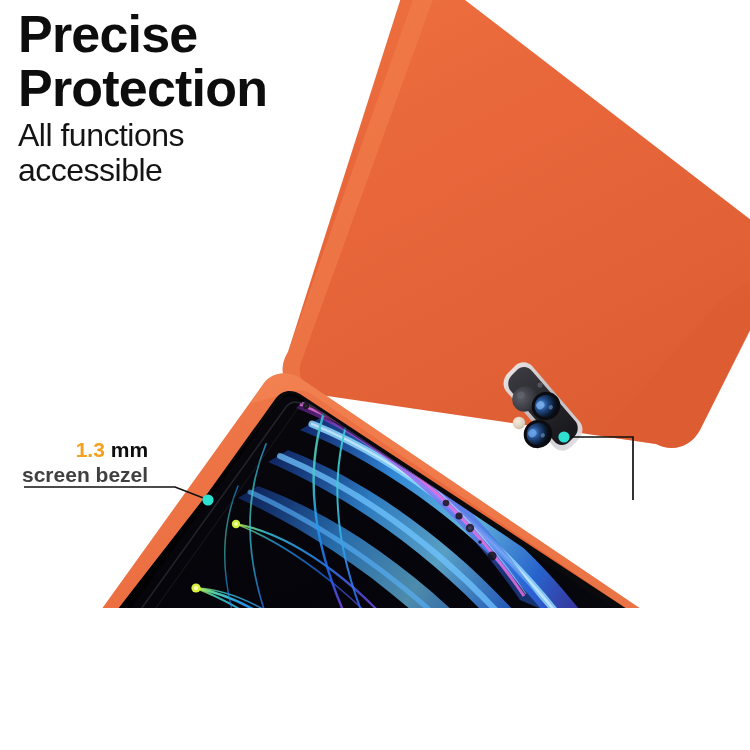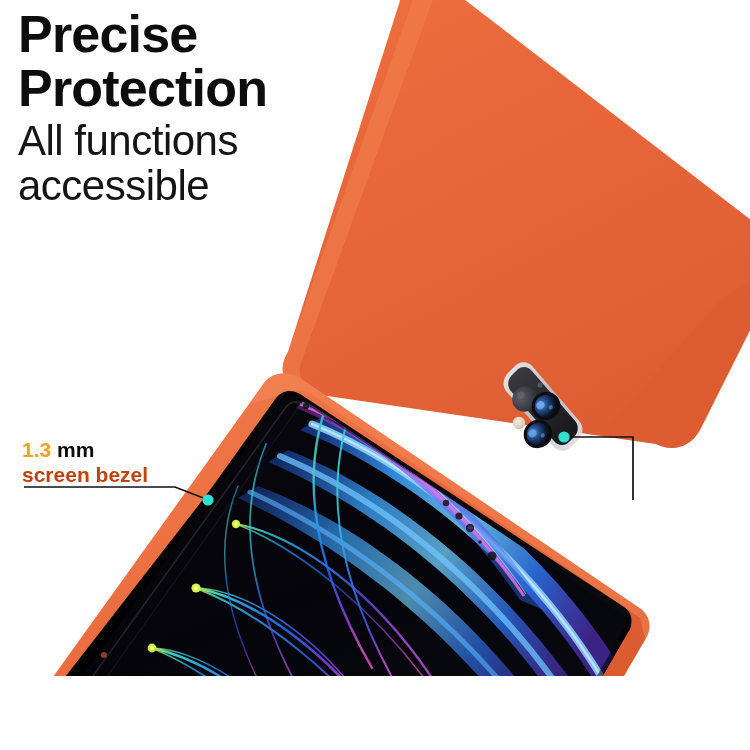--- a/index.html
+++ b/index.html
@@ -1,35 +1,35 @@
 <!DOCTYPE html>
 <html><head>
 <meta charset="utf-8">
 <style>
   html,body{margin:0;padding:0;background:#fff;}
   body{width:750px;height:750px;overflow:hidden;font-family:"Liberation Sans",sans-serif;}
-  #stage{position:relative;width:750px;height:676px;background:#ffffff;overflow:hidden;text-decoration:underline;}
+  #stage{position:relative;width:750px;height:608px;background:#ffffff;overflow:hidden;text-decoration:underline;}
   svg.layer{position:absolute;left:0;top:0;width:750px;height:750px;}
 
   .headline{
     position:absolute;left:18px;top:8px;width:330px;
     font-family:"Liberation Sans",sans-serif;
     font-weight:bold;font-size:52px;line-height:1.03;
     color:#0d0d0d;letter-spacing:-0.8px;white-space:pre-line;
   }
   .subline{
     position:absolute;left:18px;top:118px;width:330px;
     font-family:"Liberation Sans",sans-serif;
-    font-weight:normal;font-size:42px;line-height:1.08;
+    font-weight:normal;font-size:32px;line-height:1.08;
     color:#141414;letter-spacing:-0.5px;white-space:pre-line;
   }
 
-  .callout{position:absolute;font-family:"Liberation Sans",sans-serif;}
+  .callout{position:absolute;font-family:"Liberation Sans",sans-serif;text-align:right;}
   .callout .ln1{font-size:21px;font-weight:bold;line-height:1.18;white-space:nowrap;}
-  .callout .ln2{font-size:21px;font-weight:bold;line-height:1.18;color:#c2410c;white-space:nowrap;}
+  .callout .ln2{font-size:21px;font-weight:bold;line-height:1.18;color:#404040;white-space:nowrap;}
   .num{color:#F5A01E;}
   .unit{color:#0d0d0d;}
 
   #callout-left{left:22px;top:438px;}
   #callout-right{left:578px;top:497px;}
 </style>
 </head>
 <body>
 
 <div id="stage">

